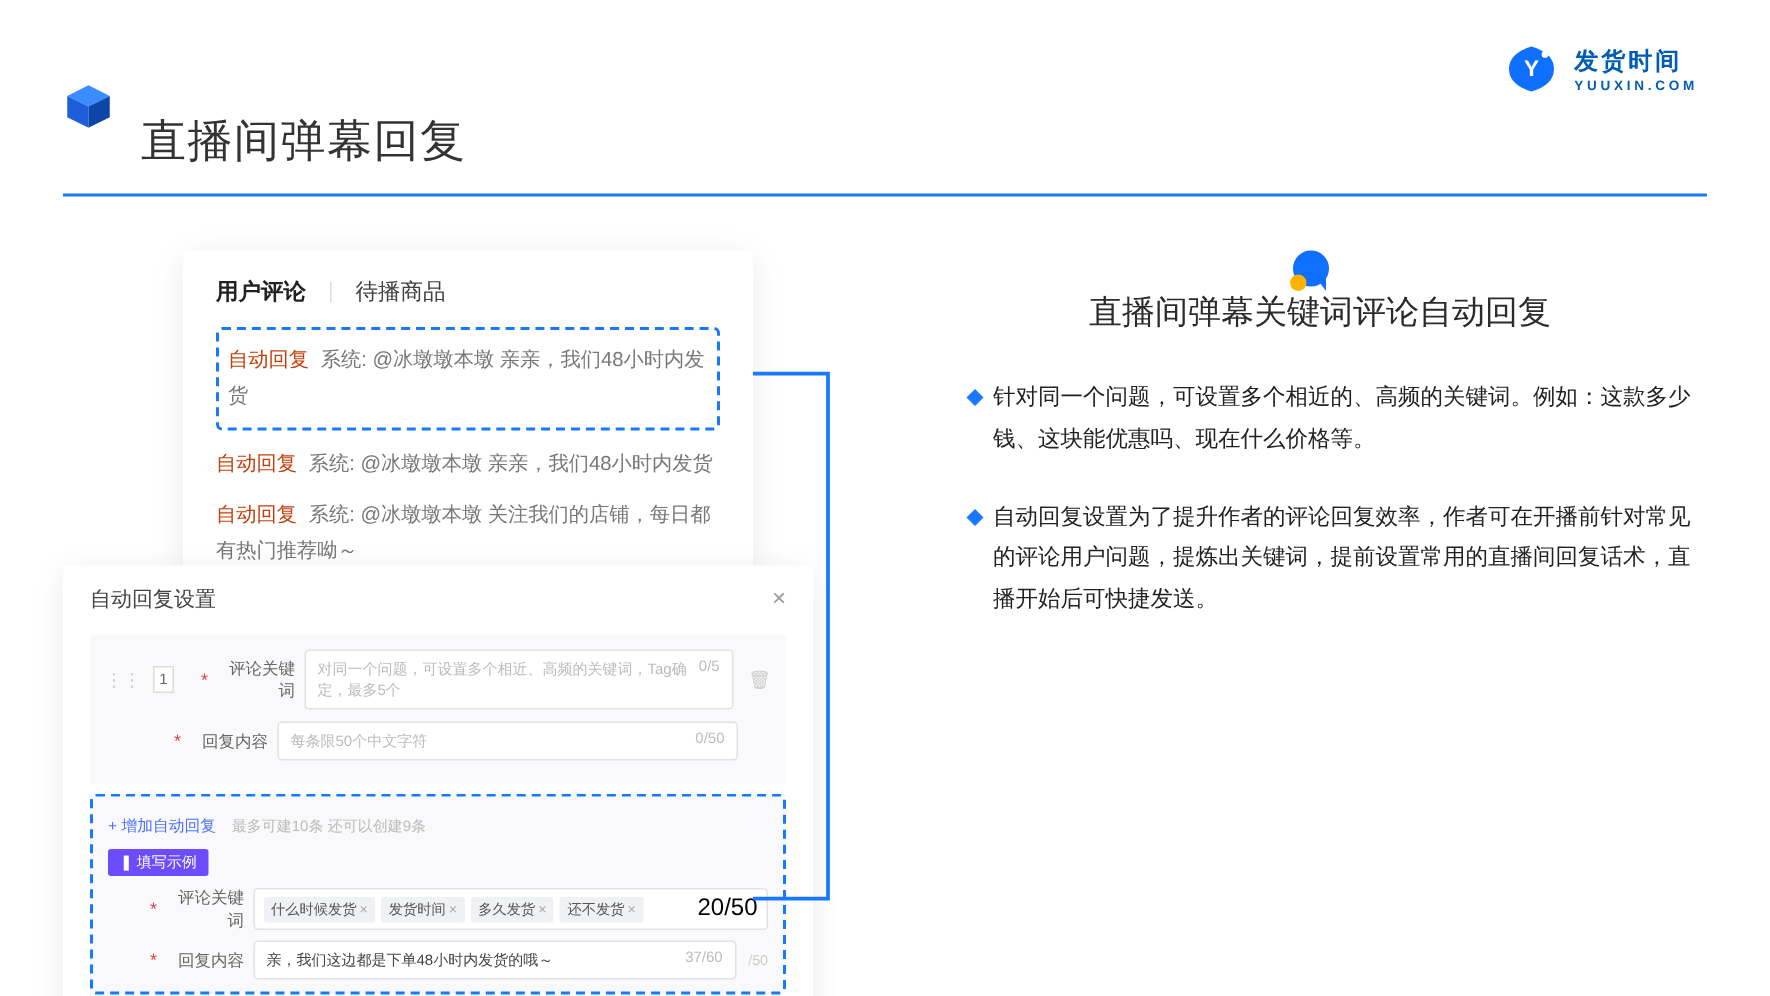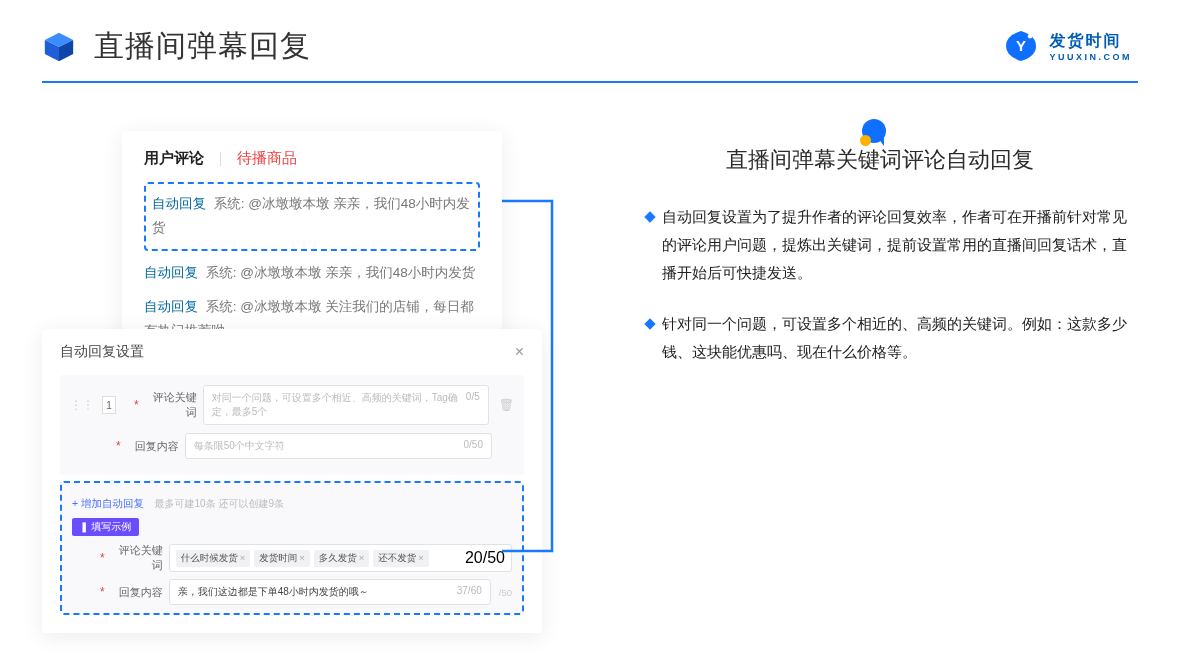--- a/index.html
+++ b/index.html
@@ -6,21 +6,21 @@
   body {
     width: 1180px; height: 664px;
     font-family: "Microsoft YaHei", Arial, sans-serif;
     background: #fff; overflow: hidden; position: relative;
   }
   
   .header {
     display: flex; align-items: center; padding: 26px 42px 0 42px;
   }
   .cube-icon { width: 34px; height: 34px; margin-right: 18px; }
-  .page-title { font-size: 30px; font-weight: 500; color: #333; letter-spacing: 1px; }
+  .page-title { font-size: 30px; font-weight: 500; color: #333; letter-spacing: 1px; margin-top: 48px; }
   .brand {
     position: absolute; top: 28px; right: 48px; display: flex; align-items: center;
   }
   .brand svg { width: 36px; height: 36px; }
   .brand-text { margin-left: 10px; }
   .brand-cn { font-size: 16px; font-weight: 700; color: #005DB4; letter-spacing: 2px; }
   .brand-en { font-size: 9px; color: #005DB4; letter-spacing: 2.5px; font-weight: bold; }
   .hr {
     margin: 14px 42px 0 42px; height: 2px; background: #1879FF;
   }
@@ -43,32 +43,32 @@
     content: ""; position: absolute; left: 0; top: 10px;
     width: 8px; height: 8px; background: #1879FF; transform: rotate(45deg);
   }
 
   
   .card-shadow {
     background:#fff; border-radius:4px;
     box-shadow: 0 4px 22px rgba(0,0,0,.08);
   }
   .comments-card {
-    position:absolute; top:12px; left:80px; width:380px; padding:18px 22px 26px 22px;
+    position:absolute; top:0; left:80px; width:380px; padding:18px 22px 26px 22px;
     z-index:1;
   }
   .tabs { display:flex; align-items:center; font-size:15px; margin-bottom:14px;}
   .tab-active { font-weight:700; color:#222;}
   .tab-sep { width:1px; height:14px; background:#ddd; margin:0 16px;}
-  .tab-inactive { color:#ef4444;}
+  .tab-inactive { color:#404040;}
   .highlight-box {
     border: 2.5px dashed #1879FF; border-radius:4px; padding:8px 6px;
   }
   .comment-line { font-size:13.5px; color:#555; line-height:1.8; margin-top:10px;}
-  .reply-tag { color:#0369a1; margin-right:4px;}
+  .reply-tag { color:#c2410c; margin-right:4px;}
   .comment-line .gray { color:#777;}
 
   
   .dialog-card {
     position:absolute; top:210px; left:0; width:500px; padding:14px 18px 18px 18px;
     z-index:2; background:#fff;
   }
   .dialog-head { display:flex; align-items:center; justify-content:space-between; font-size:14px; color:#444; margin-bottom:14px;}
   .close-x { color:#999; font-size:16px;}
   .dialog-body { background:#f9f9fb; padding:10px 10px 8px 10px; border-radius:3px; position:relative;}
@@ -242,17 +242,17 @@
 
   <div class="right-col">
     <div class="section-head">
       <span class="chatbubble">
         <span class="main-b"></span>
           <span class="small-b"></span>
       </span>
       <span class="section-title">直播间弹幕关键词评论自动回复</span>
     </div>
     <ul class="bullets">
+      <li>针对同一个问题，可设置多个相近的、高频的关键词。例如：这款多少钱、这块能优惠吗、现在什么价格等。</li>
       <li>自动回复设置为了提升作者的评论回复效率，作者可在开播前针对常见的评论用户问题，提炼出关键词，提前设置常用的直播间回复话术，直播开始后可快捷发送。</li>
-      <li>针对同一个问题，可设置多个相近的、高频的关键词。例如：这款多少钱、这块能优惠吗、现在什么价格等。</li>
     </ul>
   </div>
 </div>
 
 </body></html>

